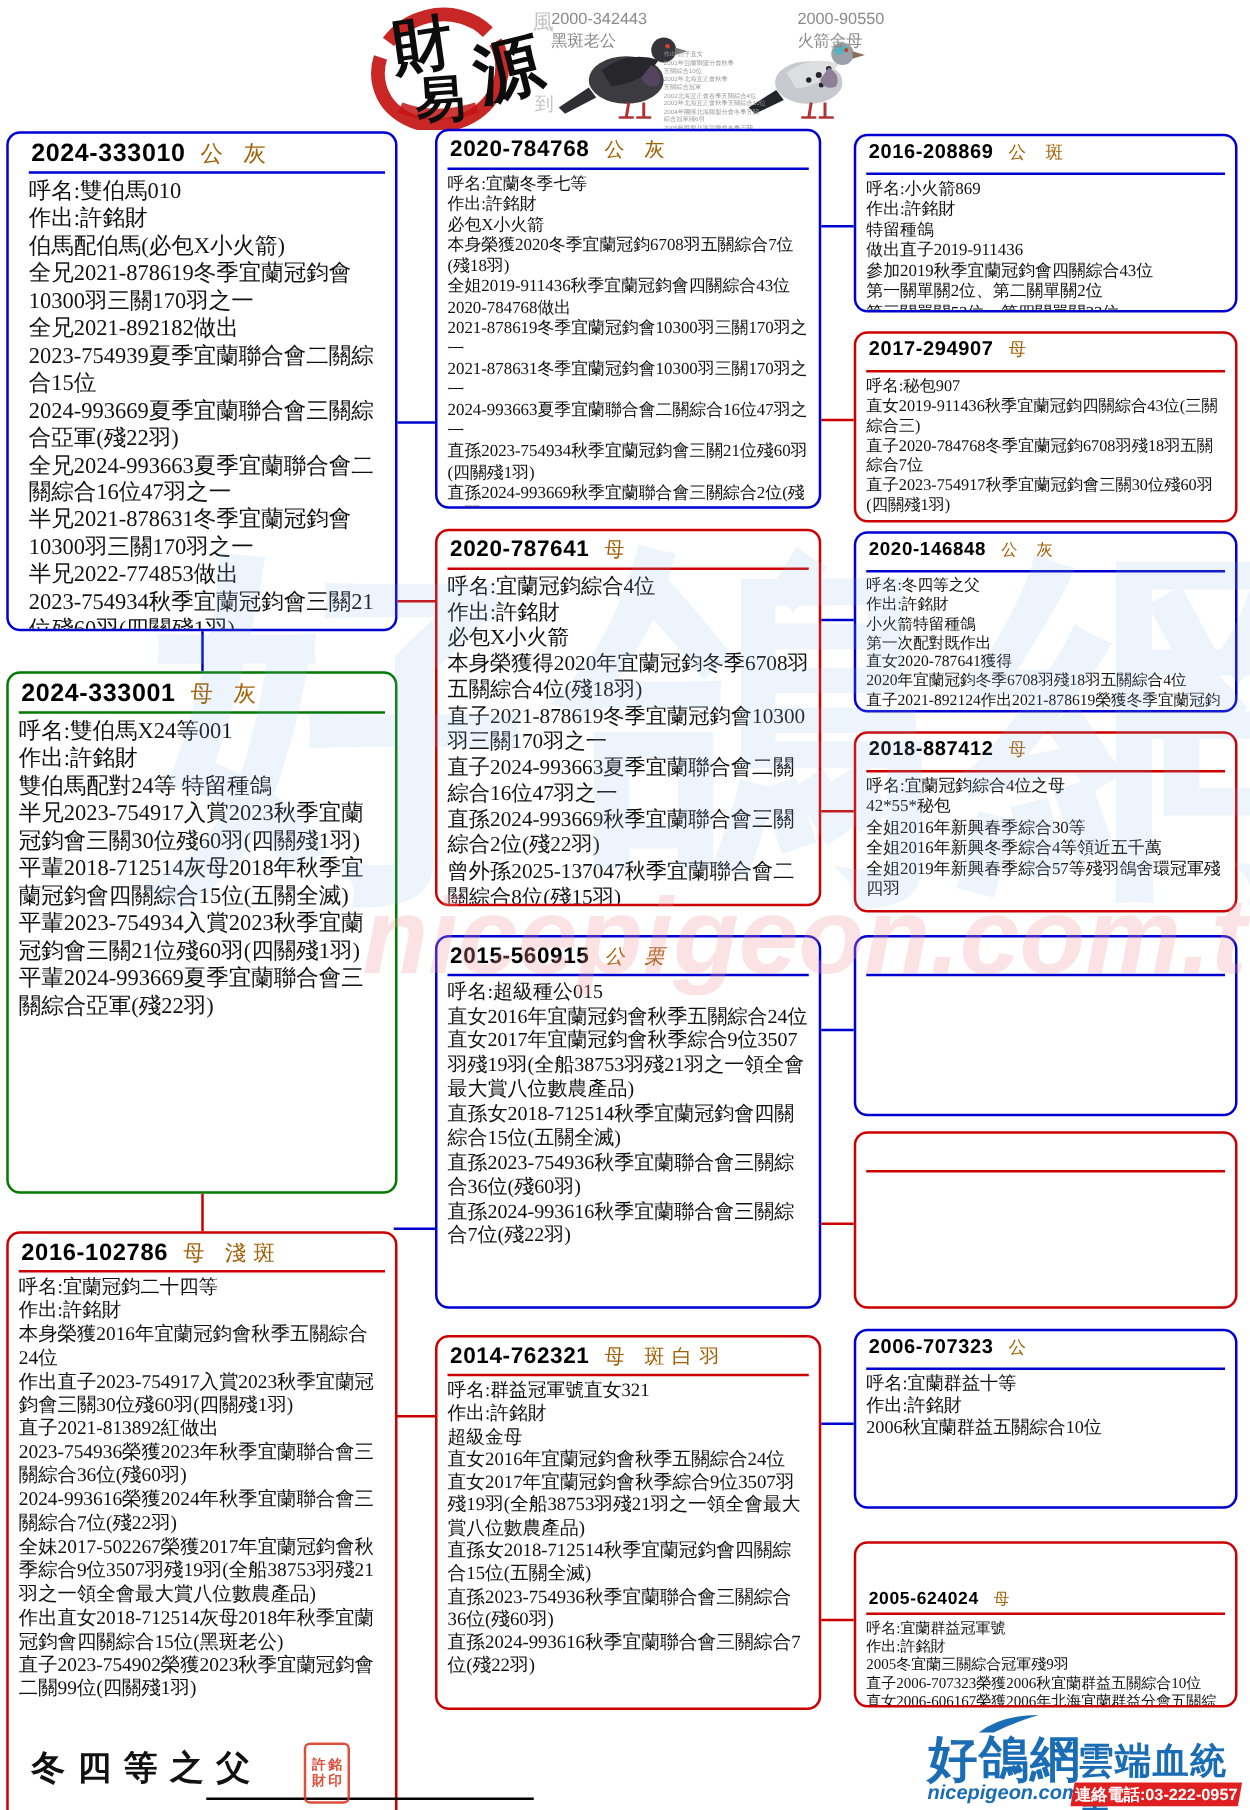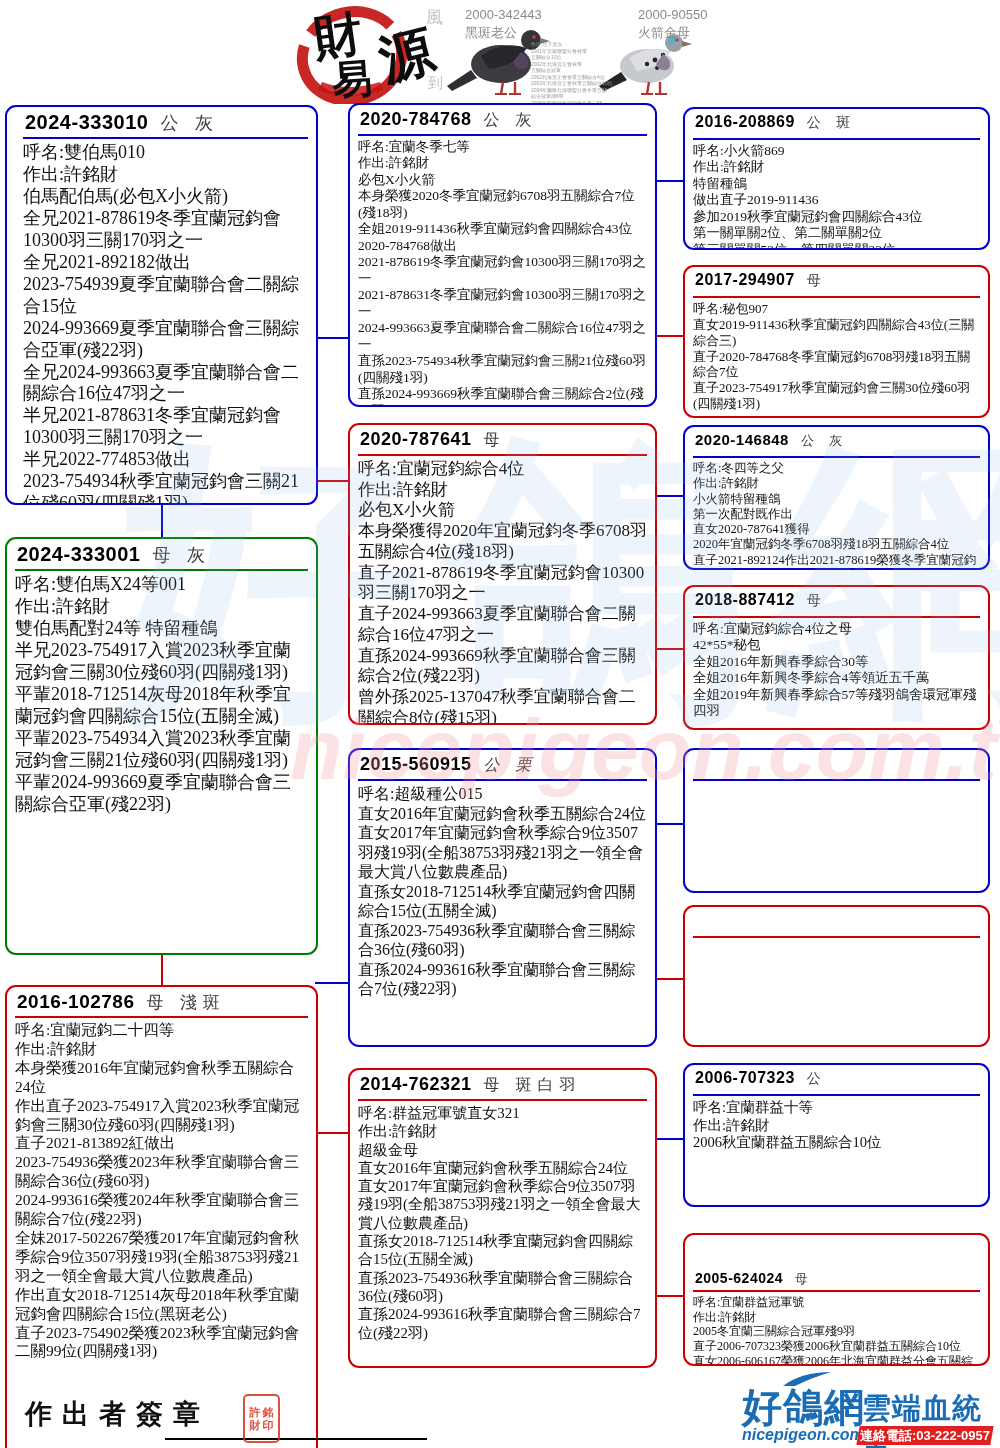--- a/index.html
+++ b/index.html
@@ -3,21 +3,21 @@
 <meta charset="utf-8">
 <style>
   html,body{margin:0;padding:0;background:#fff;}
   #page{position:relative;width:1000px;height:1448px;background:#fff;overflow:hidden;
         font-family:"Liberation Serif",serif;color:#111;}
   
   .pbox{position:absolute;background:#fff;border:2px solid #000;border-radius:11px;
         padding:3px 8px 4px 8px;box-sizing:border-box;overflow:hidden;z-index:10;}
   .pbox-head{display:flex;align-items:baseline;gap:12px;min-height:23px;padding:1px 2px 2px 2px;}
   .ring{font-family:"Liberation Sans",sans-serif;font-weight:bold;color:#000;letter-spacing:.5px;}
-  .sexcolor{font-family:"Liberation Serif",serif;color:#404040;letter-spacing:6px;text-align:right;}
+  .sexcolor{font-family:"Liberation Serif",serif;color:#a16207;letter-spacing:6px;text-align:right;}
   .pbox-divider{height:2px;margin:0 0 3px 0;}
   .pbox-body{line-height:1.22;}
   .pbox-body .bl{margin:0;}
   
   .conn-h{position:absolute;height:2px;z-index:5;}
   .conn-v{position:absolute;width:2px;z-index:5;}
   .c-blue{background:#0000d0;}
   .c-red{background:#cc0000;}
   
   .pigeon-label{position:absolute;font-family:"Liberation Sans",sans-serif;font-size:13px;
@@ -54,21 +54,21 @@
       <ellipse cx="64" cy="54" rx="50" ry="44" fill="none" stroke="#c41414" stroke-width="11" stroke-dasharray="170 14 90 10" transform="rotate(-14 64 54)" opacity="0.92"></ellipse>
       <path d="M30 88 Q60 100 95 88 L92 80 Q60 90 34 80 Z" fill="#c41414" opacity="0.85"></path>
     </svg>
     <span class="logo-bgchar" style="left:138px;top:4px;font-size:17px;">風</span>
     <span class="logo-bgchar" style="left:140px;top:72px;font-size:15px;">到</span>
     <span class="logo-char" style="left:26px;top:2px;font-size:48px;transform:rotate(-8deg);">財</span>
     <span class="logo-char" style="left:44px;top:50px;font-size:40px;transform:rotate(-4deg);">易</span>
     <span class="logo-char" style="left:92px;top:18px;font-size:54px;transform:rotate(-14deg);">源</span>
   </div>
 
-  <div class="pigeon-label" style="left:465px;top:6px;">
+  <div class="pigeon-label" style="left:441px;top:6px;">
     <div>2000-342443</div>
     <div>黑斑老公</div>
   </div>
   <div class="pigeon-label" style="left:638px;top:6px;">
     <div>2000-90550</div>
     <div>火箭金母</div>
   </div>
 
   <svg style="position:absolute;left:443px;top:16px;z-index:3;" width="134" height="84" viewBox="0 0 134 84">
     <path d="M28 54 L4 70 L9 75 L34 62 Z" fill="#2e2e33"></path>
@@ -362,21 +362,21 @@
     <div class="pbox-body" style="font-size:12px;">
         <div class="bl">呼名:宜蘭群益冠軍號</div>
         <div class="bl">作出:許銘財</div>
         <div class="bl">2005冬宜蘭三關綜合冠軍殘9羽</div>
         <div class="bl">直子2006-707323榮獲2006秋宜蘭群益五關綜合10位</div>
         <div class="bl">直女2006-606167榮獲2006年北海宜蘭群益分會五關綜合27位殘34羽</div>
         <div class="bl">全姐2002-015967榮獲2002北海宜正會春季五關綜合冠軍</div>
       </div>
   </div>
 
-  <div class="sig-label">作出者簽章</div>
+  <div class="sig-label">冬四等之父</div>
   <div class="sig-line"></div>
   <div class="seal">
     <span>許</span>
     <span>銘</span>
     <span>財</span>
     <span>印</span>
   </div>
 
   <svg style="position:absolute;left:781px;top:1370px;z-index:41;" width="52" height="18" viewBox="0 0 52 18">
     <path d="M2 16 Q20 2 50 2 Q30 8 14 16 Z" fill="#1a6cb5"></path>

